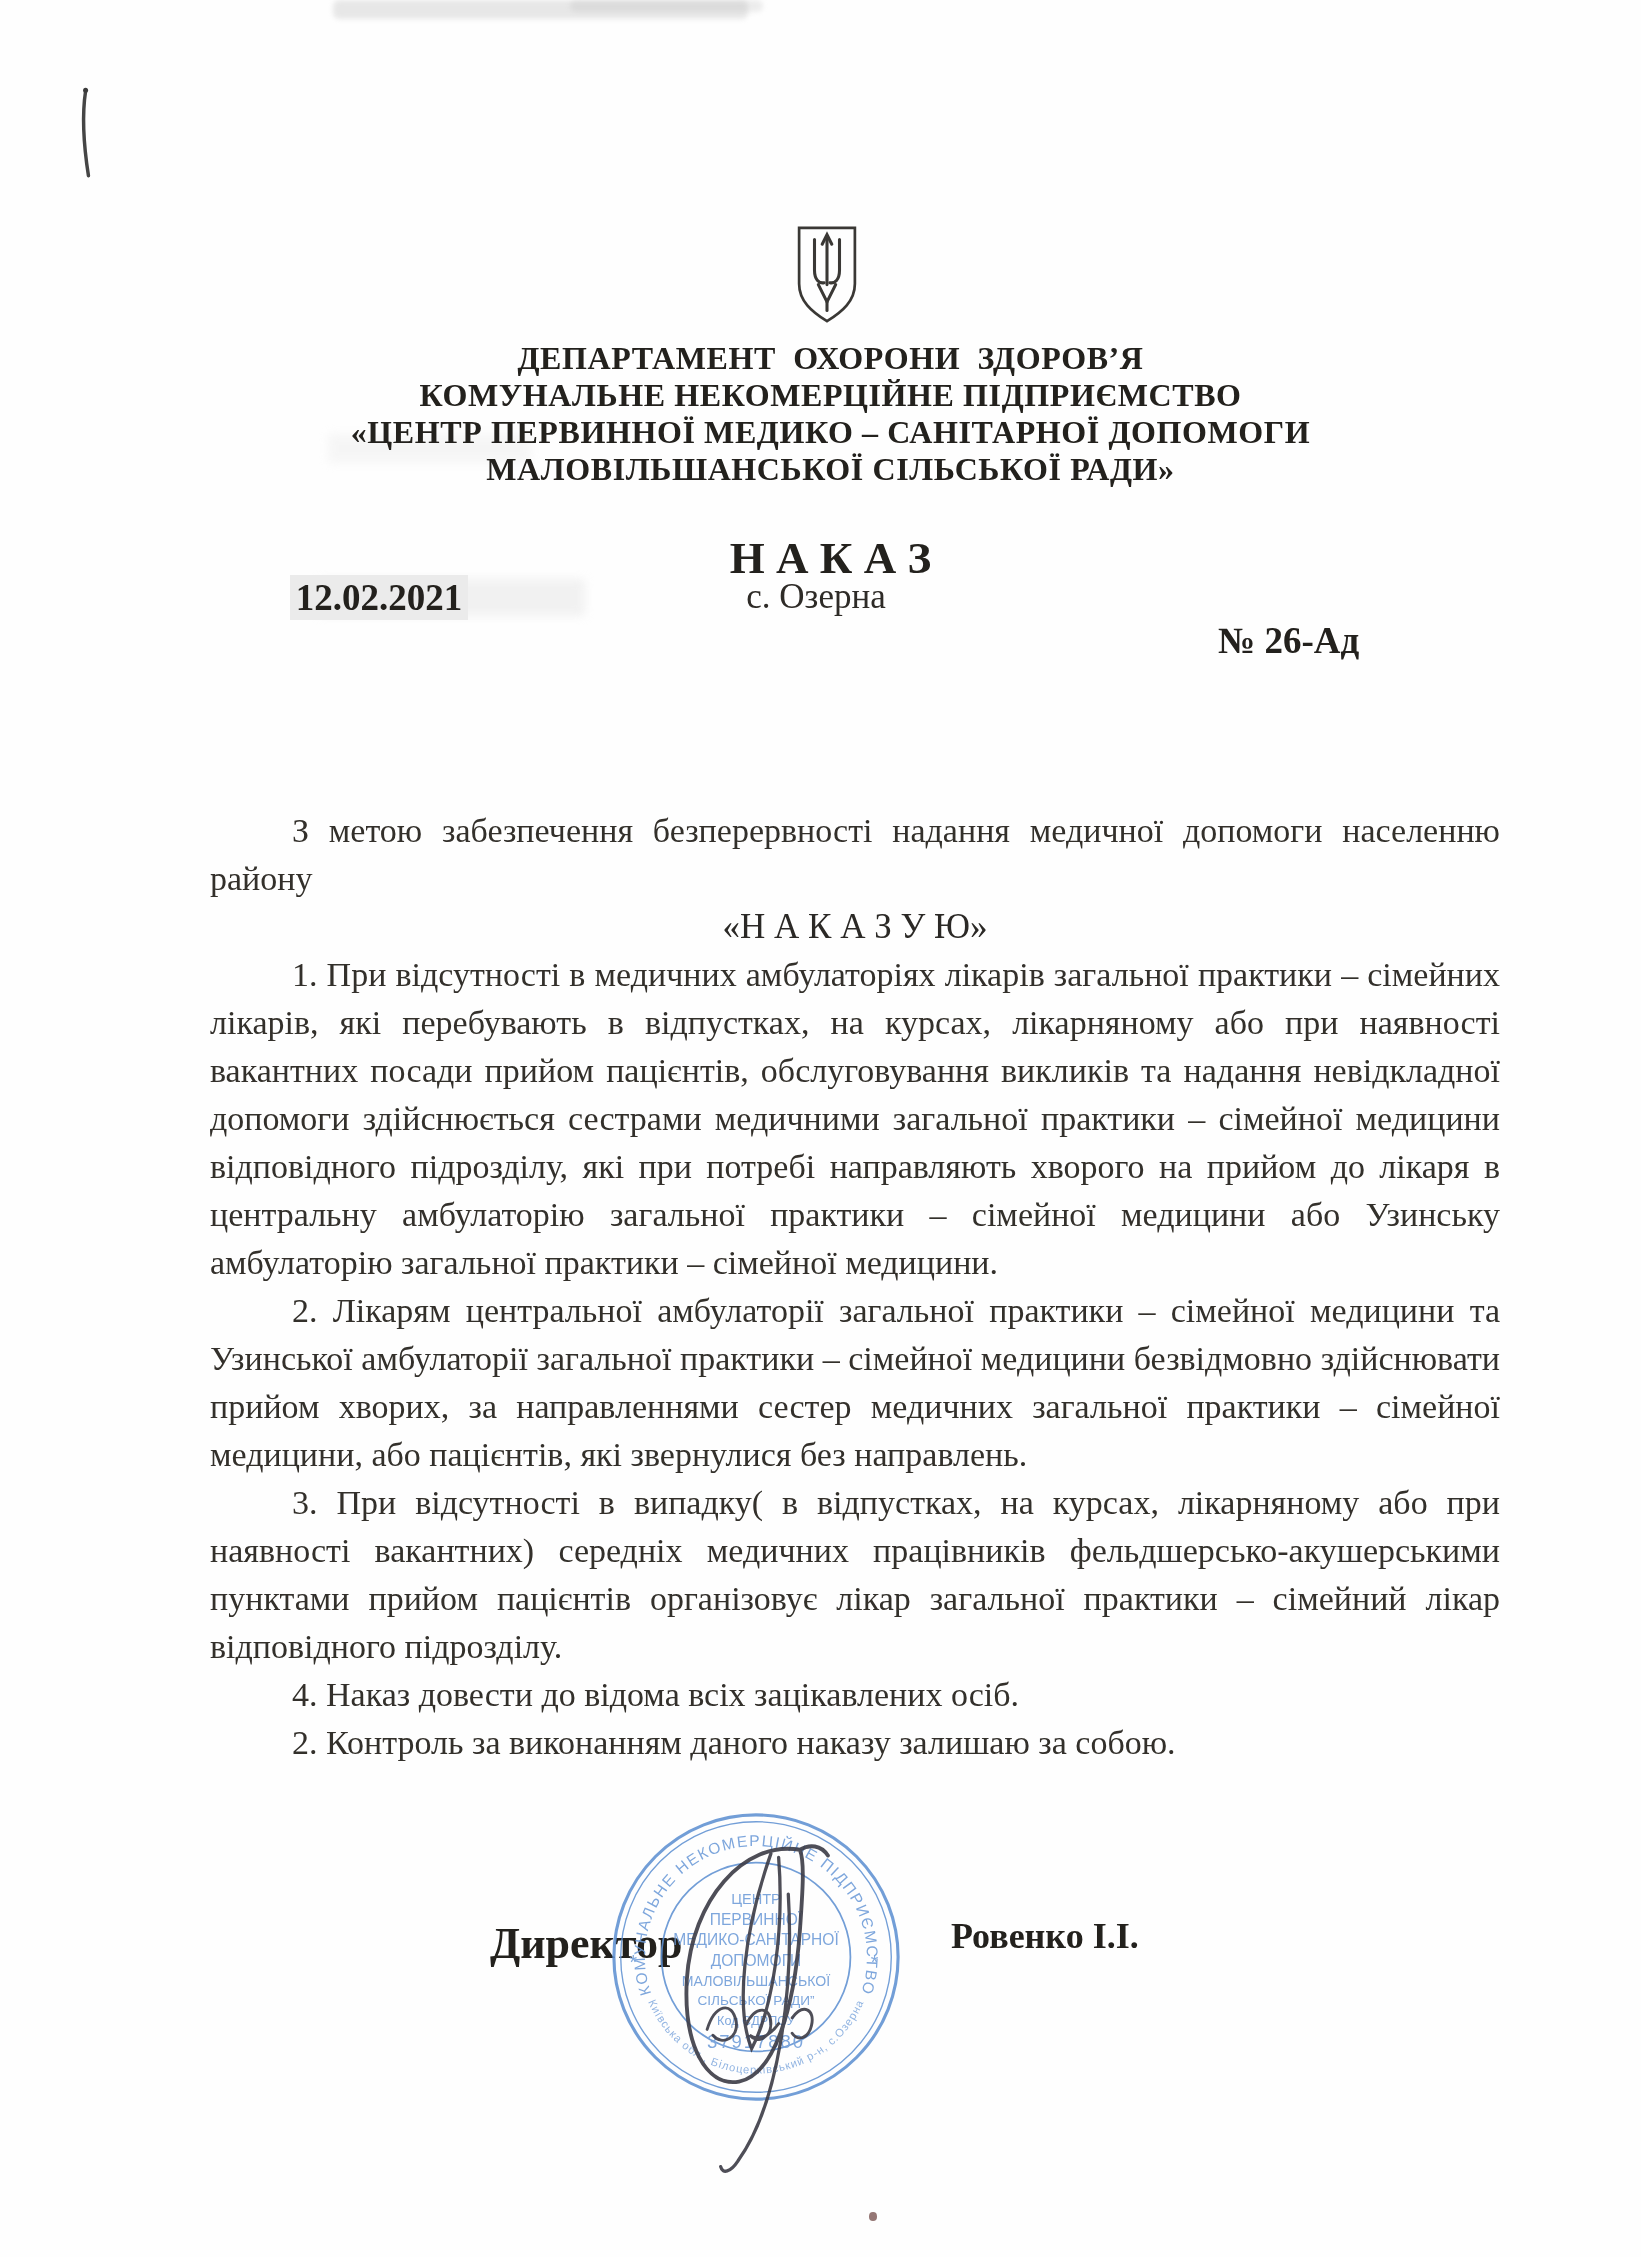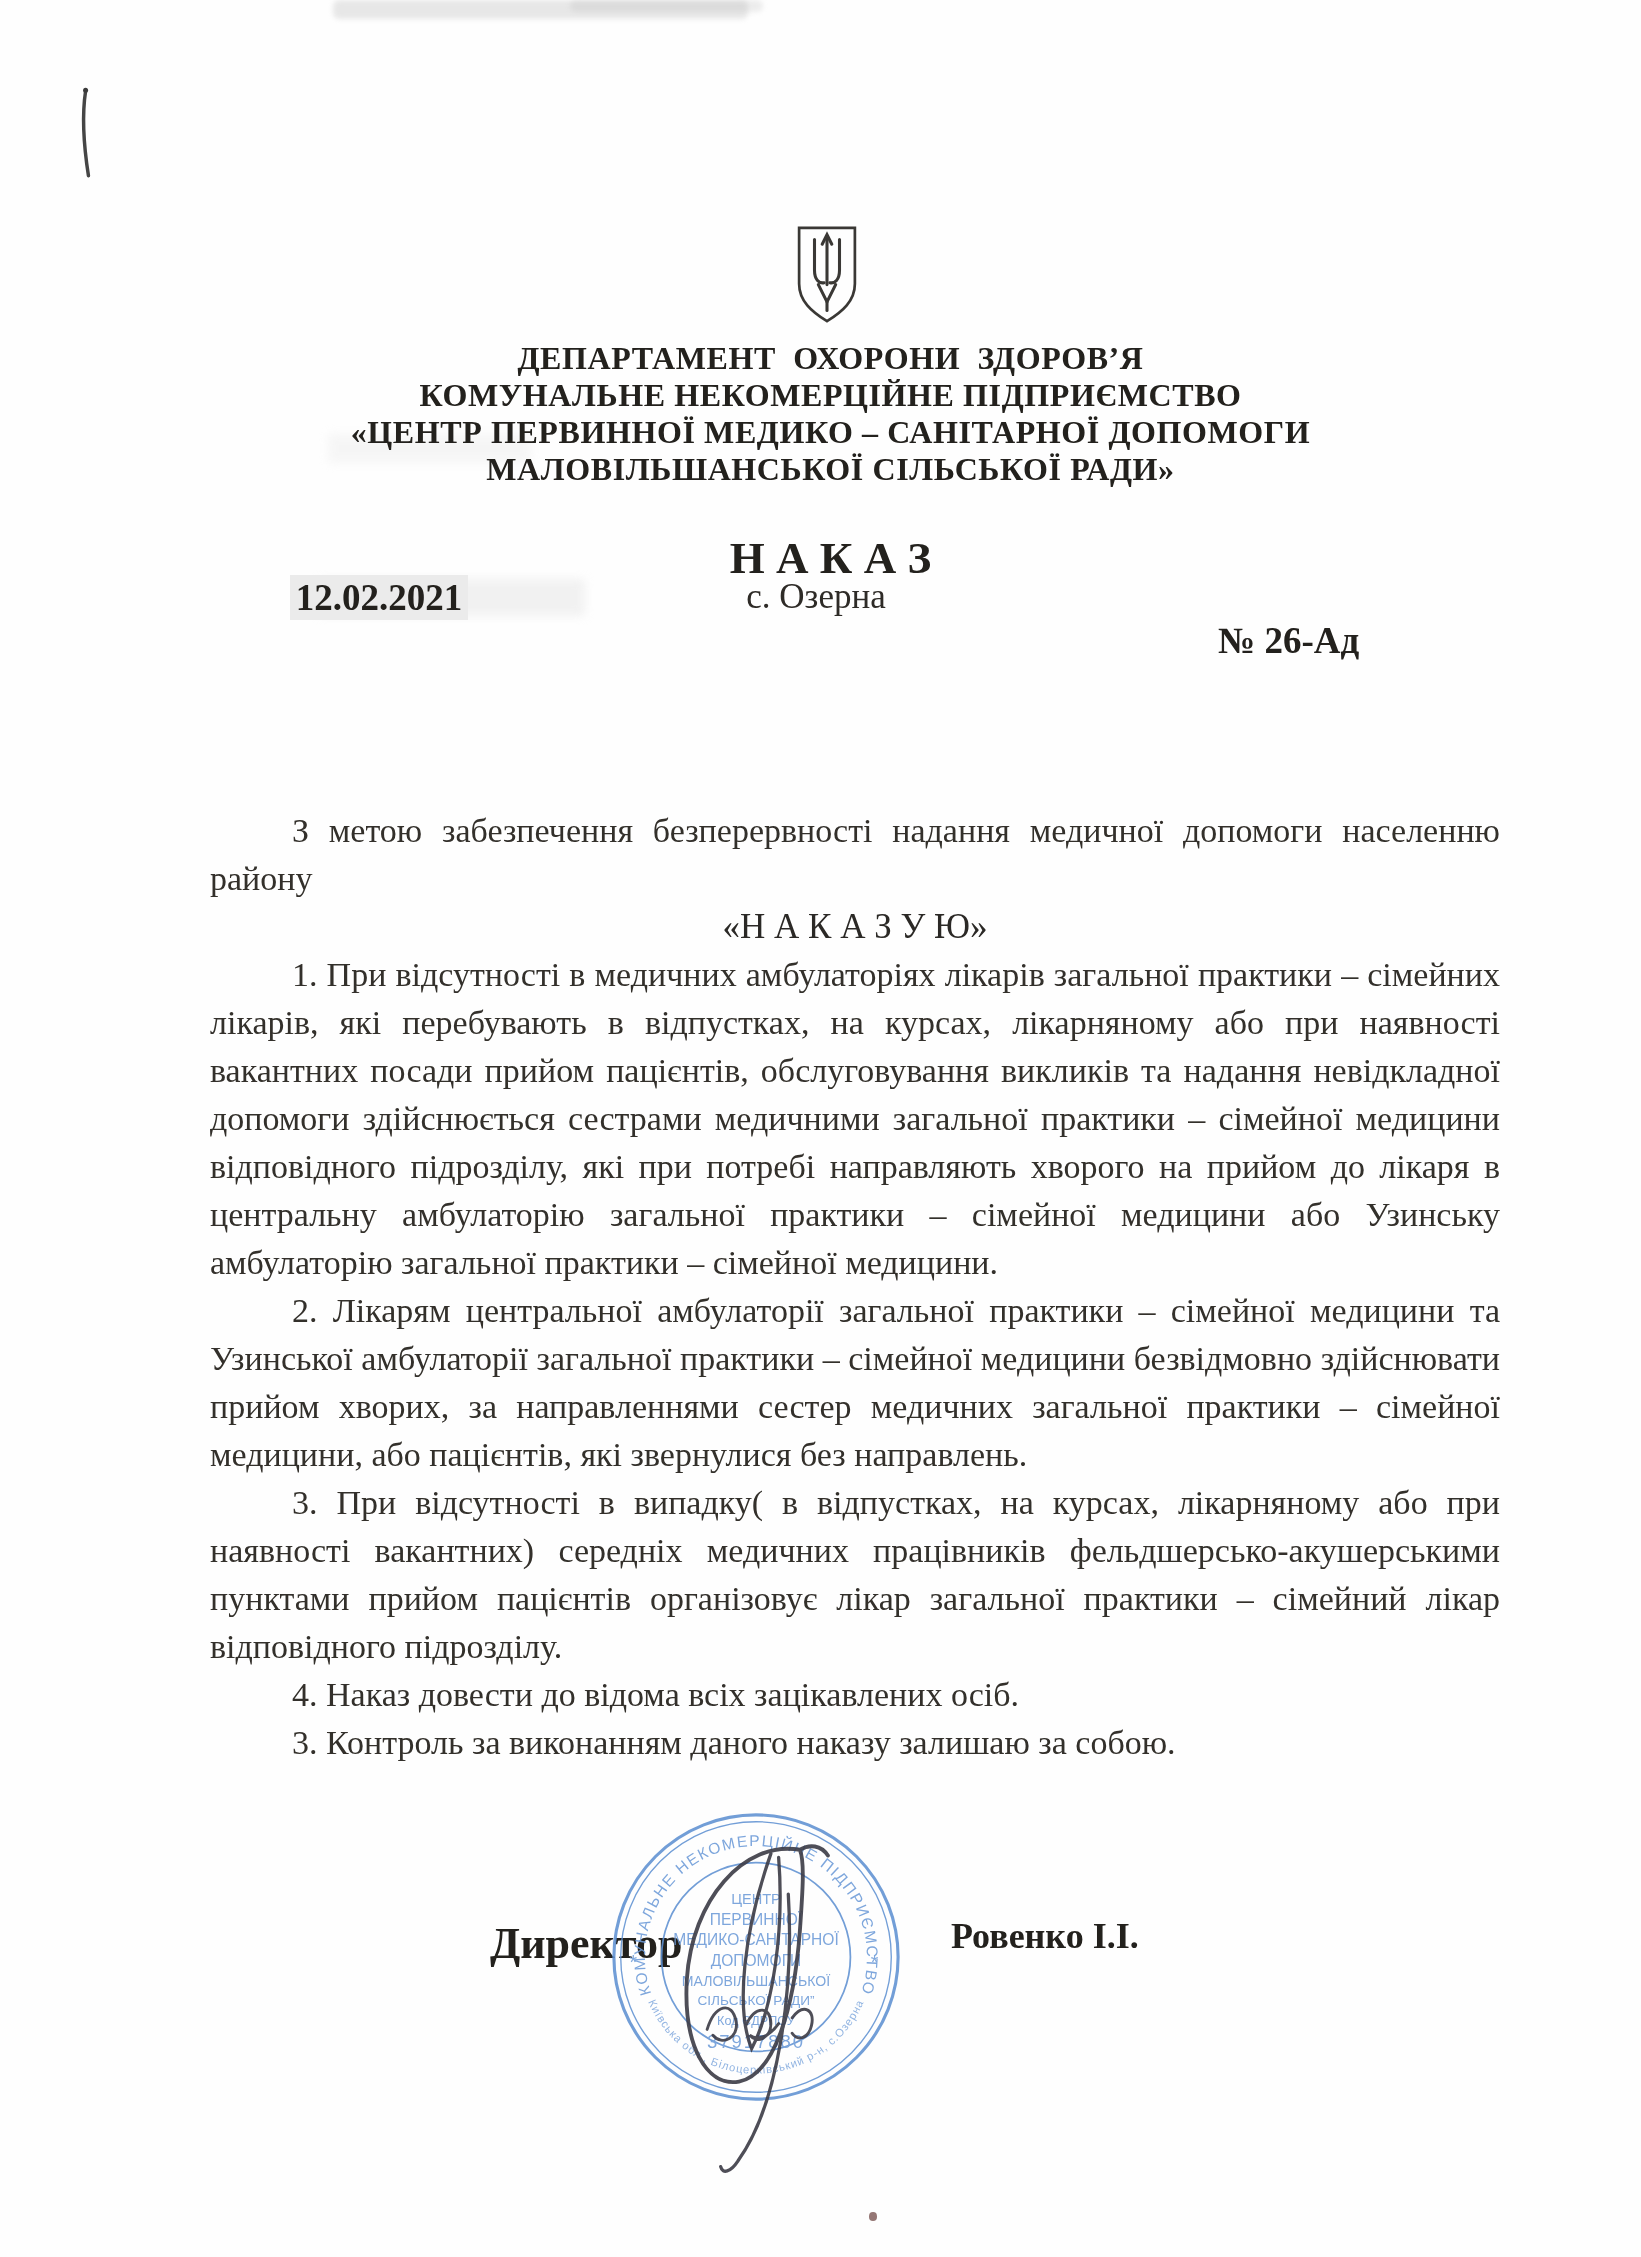--- a/index.html
+++ b/index.html
@@ -95,21 +95,21 @@
   </div>
 
 
   <div class="body-flow">
     <p>З метою забезпечення безперервності  надання медичної допомоги населенню району</p>
     <p class="order-word">«Н А К А З У Ю»</p>
     <p>1.  При відсутності в медичних  амбулаторіях  лікарів загальної практики – сімейних лікарів, які  перебувають  в відпустках, на курсах, лікарняному або при наявності вакантних посади прийом пацієнтів, обслуговування викликів та надання невідкладної допомоги здійснюється сестрами медичними загальної практики – сімейної медицини відповідного підрозділу, які при потребі направляють хворого на прийом до лікаря в центральну амбулаторію загальної практики – сімейної медицини або Узинську амбулаторію загальної практики – сімейної медицини.</p>
     <p>2.  Лікарям  центральної  амбулаторії загальної практики – сімейної медицини та Узинської амбулаторії загальної практики – сімейної медицини безвідмовно здійснювати прийом хворих, за направленнями  сестер медичних загальної практики – сімейної медицини, або пацієнтів, які звернулися без направлень.</p>
     <p>3.  При відсутності в випадку( в відпустках, на курсах, лікарняному або при наявності вакантних) середніх медичних працівників  фельдшерсько-акушерськими пунктами  прийом пацієнтів організовує лікар  загальної практики – сімейний лікар відповідного підрозділу.</p>
     <p>4.  Наказ довести до відома всіх зацікавлених осіб.</p>
-    <p>3.  Контроль за виконанням даного наказу залишаю за собою.</p>
+    <p>2.  Контроль за виконанням даного наказу залишаю за собою.</p>
   </div>
 
   <div class="sig-role">Директор</div>
   <div class="sig-name">Ровенко І.І.</div>
 
   <svg class="stamp-svg" viewBox="0 0 300 300">
     <g fill="none" stroke="#5f91d2">
       <circle cx="150" cy="150" r="146" stroke-width="3.2"></circle>
       <circle cx="150" cy="150" r="139" stroke-width="1.4"></circle>
       <circle cx="150" cy="150" r="97" stroke-width="1.8"></circle>

